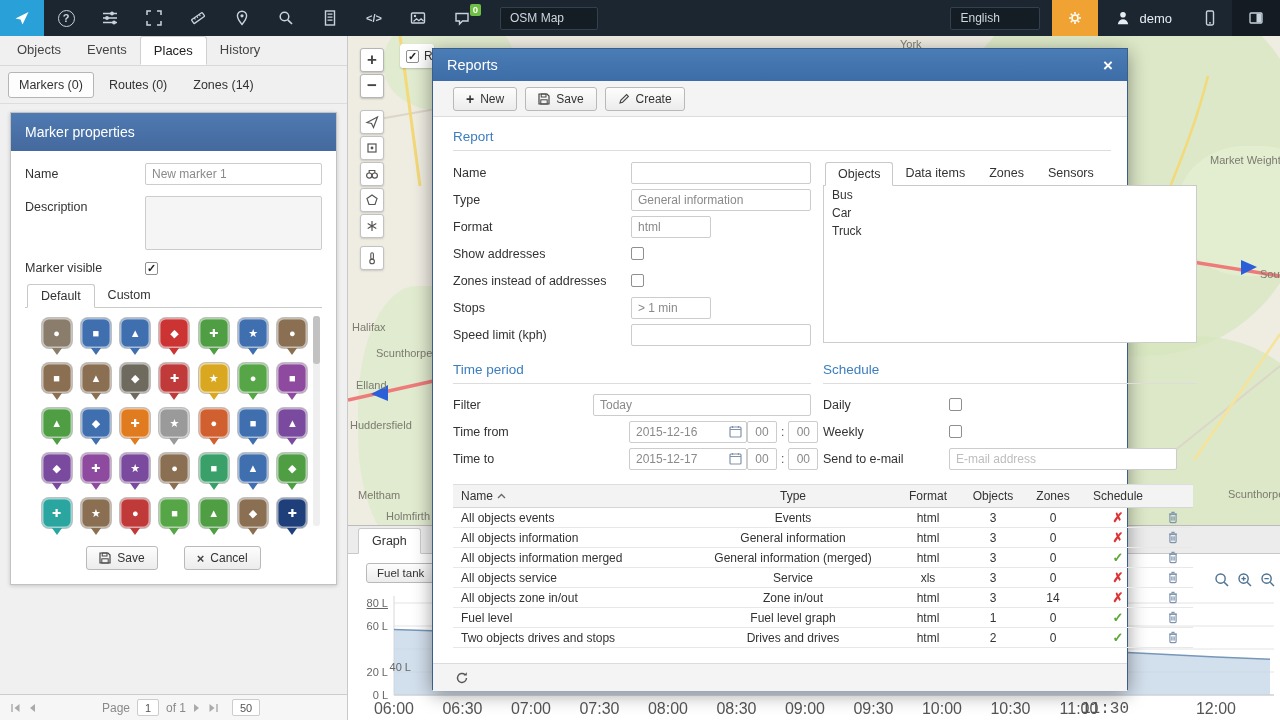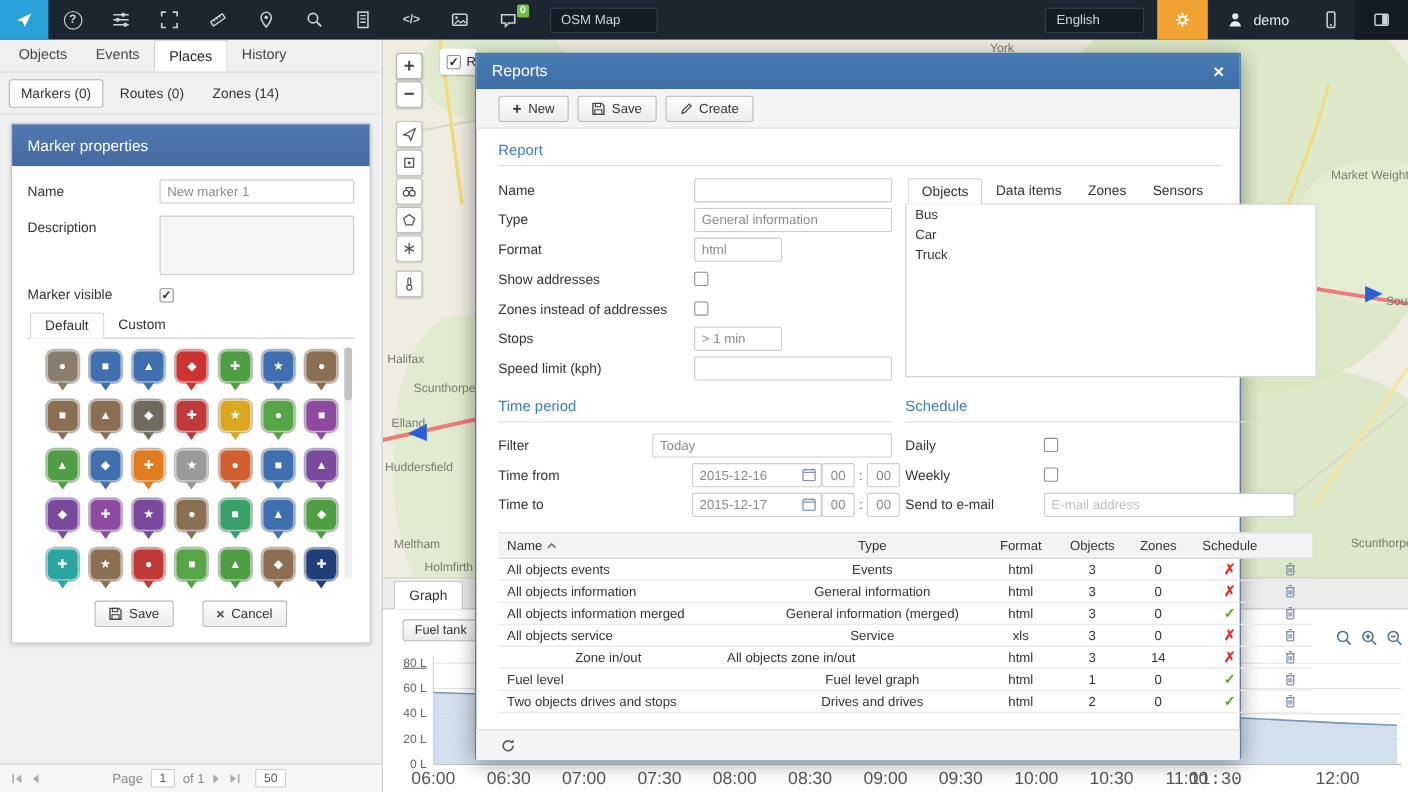--- a/index.html
+++ b/index.html
@@ -201,21 +201,21 @@
     <line x1="46" y1="123" x2="926" y2="123" stroke="#e4e4e4"></line>
     <line x1="46" y1="146" x2="926" y2="146" stroke="#e4e4e4"></line>
     <line x1="46" y1="169" x2="926" y2="169" stroke="#b9b9b9"></line>
     <line x1="46" y1="70" x2="46" y2="169" stroke="#d8d8d8"></line>
     <polygon points="46.0,103.5 114.5,105.8 183.0,106.9 251.5,109.2 320.0,111.5 388.5,112.7 457.0,115.0 525.5,117.3 594.0,119.6 662.5,121.8 731.0,124.2 799.5,127.6 868.0,131.1 922.0,133.3 922,169 46,169" fill="#c3d4e6" opacity="0.75"></polygon>
     <polyline points="46.0,103.5 114.5,105.8 183.0,106.9 251.5,109.2 320.0,111.5 388.5,112.7 457.0,115.0 525.5,117.3 594.0,119.6 662.5,121.8 731.0,124.2 799.5,127.6 868.0,131.1 922.0,133.3" fill="none" stroke="#7797b9" stroke-width="1.5"></polyline>
   </svg>
   <div>
       <div class="ylab" style="top: 71px; text-decoration: underline;">80 L</div>
       <div class="ylab" style="top: 94px;">60 L</div>
-      <div class="ylab" style="top: 117px;">40 L</div>
+      <div class="ylab" style="top: 135px; margin-left: 23px;">40 L</div>
       <div class="ylab" style="top: 140px;">20 L</div>
       <div class="ylab" style="top: 163px;">0 L</div>
     </div>
   <div>
       <div class="xlab" style="left: 22px;">06:00</div>
       <div class="xlab" style="left: 90.5px;">06:30</div>
       <div class="xlab" style="left: 159px;">07:00</div>
       <div class="xlab" style="left: 227.5px;">07:30</div>
       <div class="xlab" style="left: 296px;">08:00</div>
       <div class="xlab" style="left: 364.5px;">08:30</div>
@@ -681,22 +681,22 @@
           </div>
           <div class="tcell c-trash">
             <svg width="12" height="13" viewBox="0 0 12 13">
               <path d="M2 3.2h8M4.4 1.4h3.2" stroke="#7f93ad" stroke-width="1.2" fill="none"></path>
               <rect x="2.9" y="3.2" width="6.2" height="8.4" rx="1" fill="none" stroke="#7f93ad" stroke-width="1.2"></rect>
               <path d="M4.7 5.4v4.2M6 5.4v4.2M7.3 5.4v4.2" stroke="#7f93ad" stroke-width="0.9" fill="none"></path>
             </svg>
           </div>
         </div>
         <div class="trow">
+          <div class="tcell c-name">All objects zone in/out</div>
           <div class="tcell c-type">Zone in/out</div>
-          <div class="tcell c-name">All objects zone in/out</div>
           <div class="tcell c-format">html</div>
           <div class="tcell c-objects">3</div>
           <div class="tcell c-zones">14</div>
           <div class="tcell c-schedule">
             <span class="no">✗</span>
           </div>
           <div class="tcell c-trash">
             <svg width="12" height="13" viewBox="0 0 12 13">
               <path d="M2 3.2h8M4.4 1.4h3.2" stroke="#7f93ad" stroke-width="1.2" fill="none"></path>
               <rect x="2.9" y="3.2" width="6.2" height="8.4" rx="1" fill="none" stroke="#7f93ad" stroke-width="1.2"></rect>

